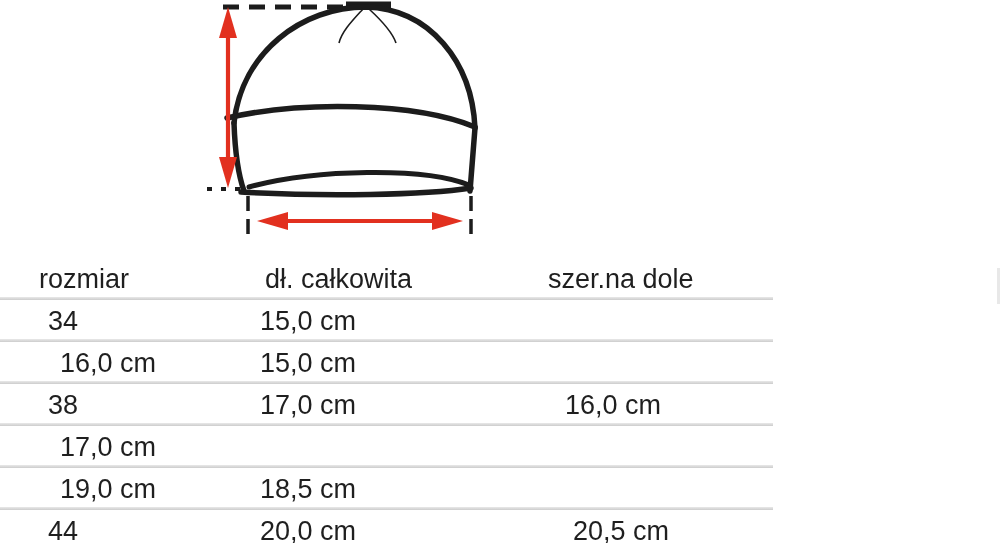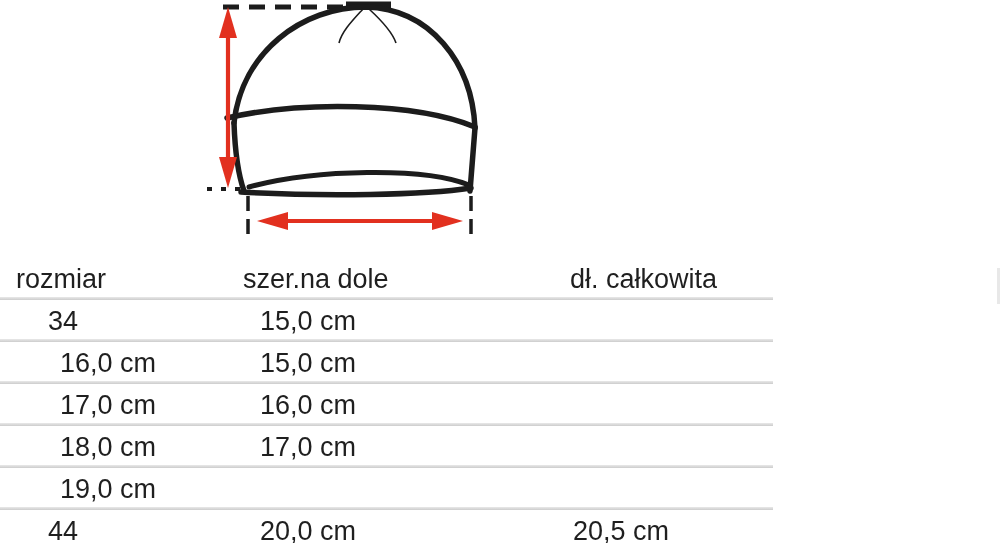--- a/index.html
+++ b/index.html
@@ -20,21 +20,21 @@
     grid-template-columns:200px 305px 268px;
     height:39px;
     align-items:end;
     font-size:27px;
     line-height:1;
   }
   .t-row .cell{padding-bottom:4px;white-space:nowrap;}
   .c1{padding-left:48px;}
   .c2{padding-left:60px;}
   .c3{padding-left:60px;}
-  .hdr .c1{padding-left:16px;}
+  .hdr .c1{padding-left:39px;}
   .hdr .c2{padding-left:65px;}
   .hdr .c3{padding-left:43px;}
   .c3-shift{padding-left:68px;}
   .sep{
     height:3px;width:773px;
     background:linear-gradient(#e9e9e9,#cccccc);
   }
   .edge-artifact{
     position:absolute;right:0;top:268px;
     width:3px;height:36px;background:#dedede;opacity:.7;
@@ -78,51 +78,52 @@
       <line x1="78" y1="221" x2="262" y2="221" stroke-width="4.2" stroke="#e2301f"></line>
       <polygon points="67,221 98,212 98,230" fill="#e2301f"></polygon>
       <polygon points="273,221 242,212 242,230" fill="#e2301f"></polygon>
     </svg>
   </div>
 
   <div class="size-table">
 
     <div class="t-row hdr">
       <div class="cell c1">rozmiar</div>
+      <div class="cell c2">dł. całkowita</div>
       <div class="cell c3">szer.na dole</div>
-      <div class="cell c2">dł. całkowita</div>
     </div>
     <div class="sep"></div>
 
     <div class="t-row">
       <div class="cell c1">34</div>
       <div class="cell c2">15,0 cm</div>
     </div>
     <div class="sep"></div>
 
     <div class="t-row">
       <div class="cell c2">16,0 cm</div>
       <div class="cell c3">15,0 cm</div>
     </div>
     <div class="sep"></div>
 
     <div class="t-row">
+      <div class="cell c1">38</div>
       <div class="cell c2">17,0 cm</div>
       <div class="cell c3">16,0 cm</div>
     </div>
     <div class="sep"></div>
 
     <div class="t-row">
-      <div class="cell c2">18,0 cm</div>
       <div class="cell c3">17,0 cm</div>
     </div>
     <div class="sep"></div>
 
     <div class="t-row">
       <div class="cell c2">19,0 cm</div>
+      <div class="cell c3">18,5 cm</div>
     </div>
     <div class="sep"></div>
 
     <div class="t-row">
       <div class="cell c1">44</div>
       <div class="cell c2">20,0 cm</div>
       <div class="cell c3 c3-shift">20,5 cm</div>
     </div>
 
   </div>

